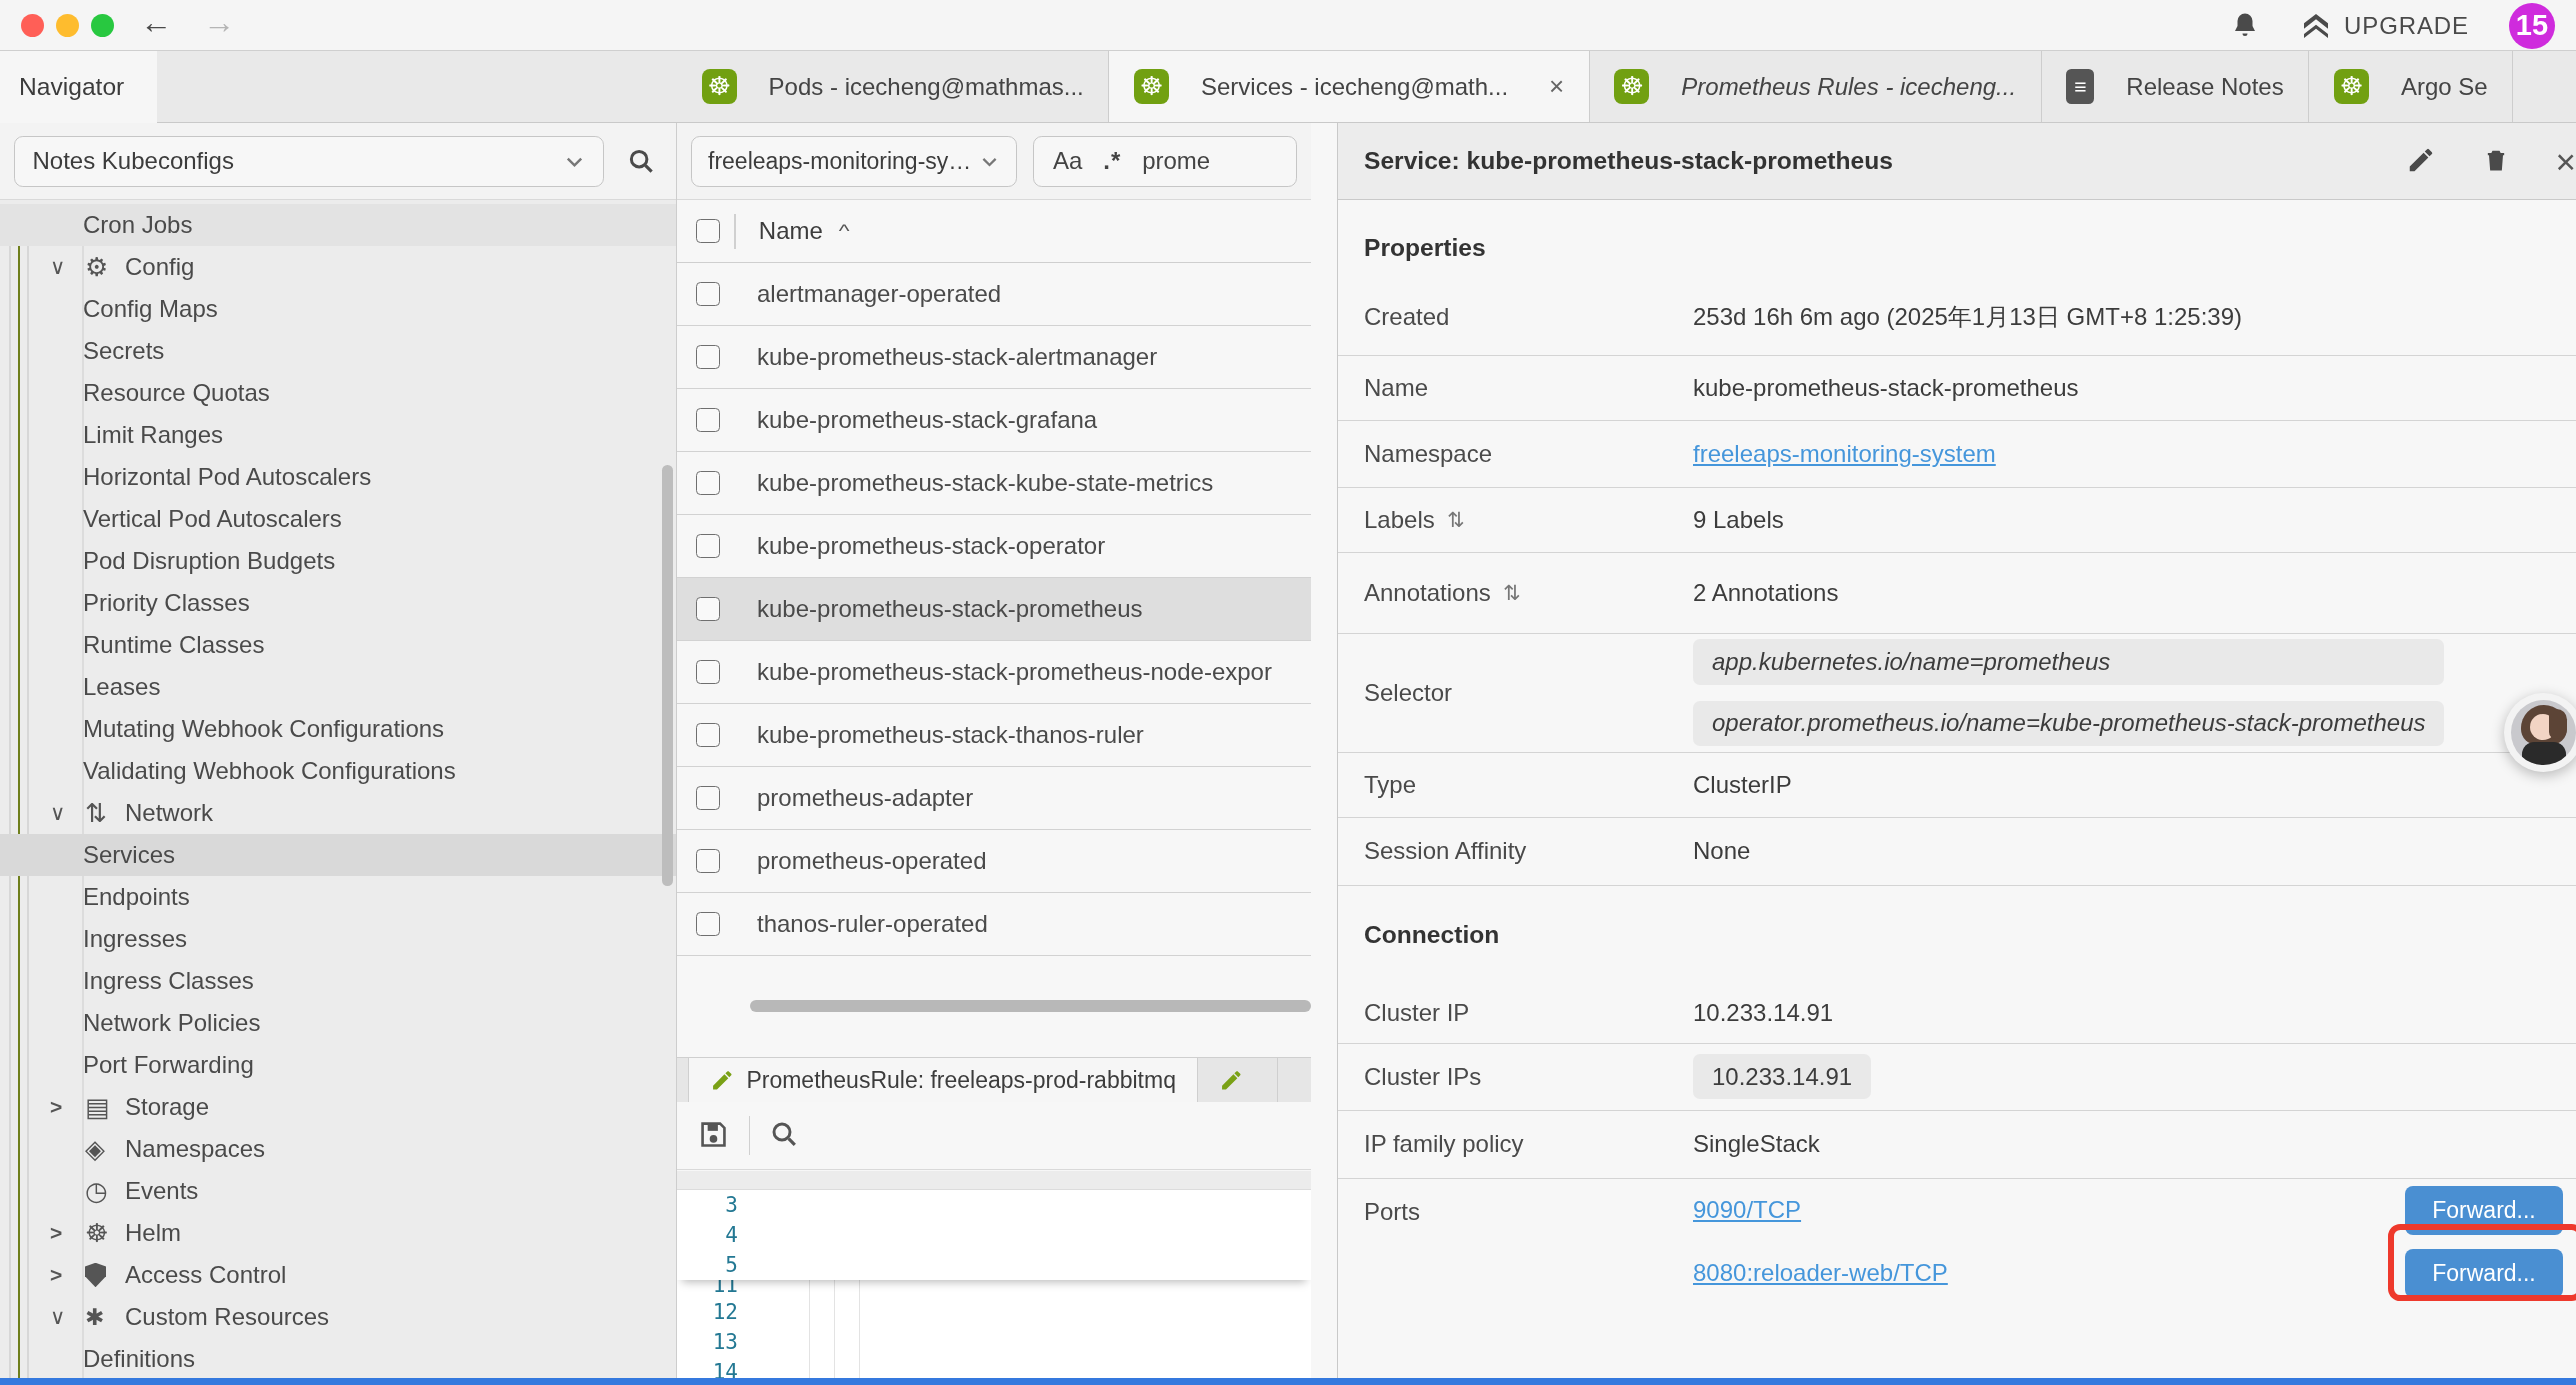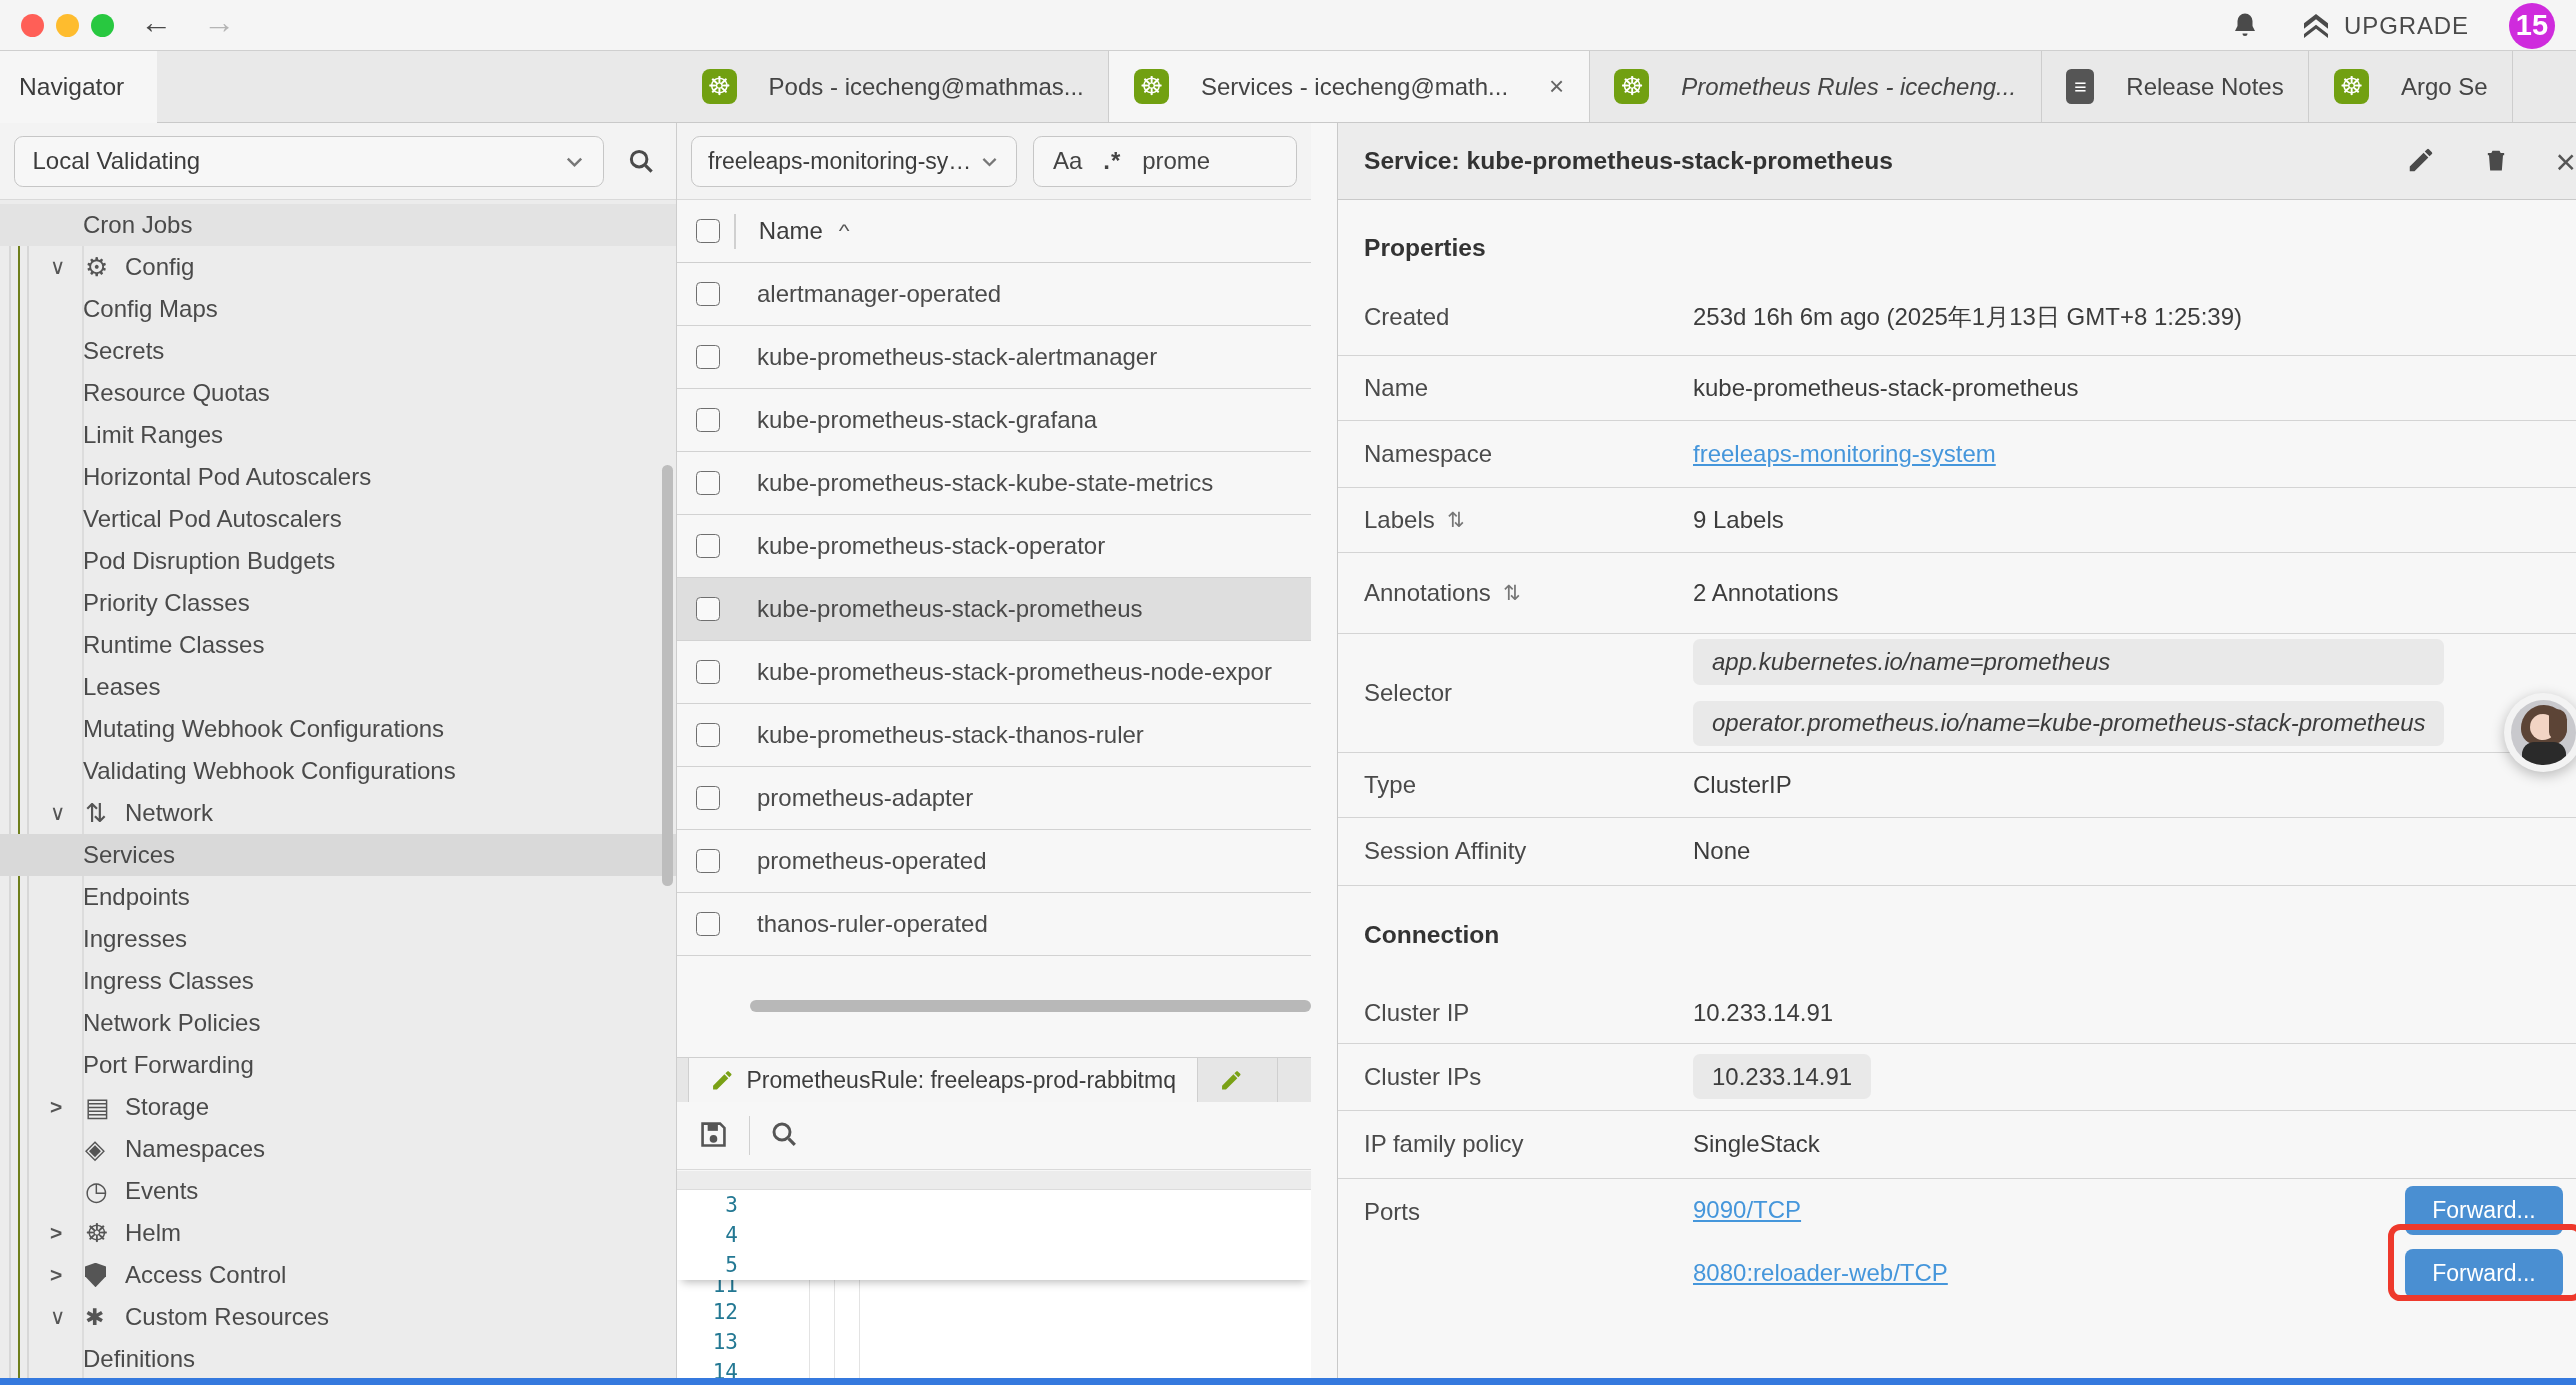--- a/index.html
+++ b/index.html
@@ -193,21 +193,21 @@
         <span class="tabicon" data-icon="k8s"></span>
         <span class="tab-label">Argo Se</span>
 
       </div>
       </div>
   </div>
 
   <div class="sidebar">
     <div class="side-top">
       <div class="kube-select">
-        <span>Local Validating</span>
+        <span>Notes Kubeconfigs</span>
         <svg width="23" height="23" viewBox="0 0 24 24">
             <path fill="none" stroke="#777" stroke-width="2.6" d="m5 9 7 7 7-7"></path>
           </svg>
       </div>
       <span class="side-search">
         <svg width="30" height="30" viewBox="0 0 24 24">
             <circle cx="10.5" cy="10.5" r="6.2" fill="none" stroke="#4a4a4a" stroke-width="2.4"></circle>
             <path stroke="#4a4a4a" stroke-width="2.6" d="m15.5 15.5 5 5"></path>
           </svg>
       </span>

